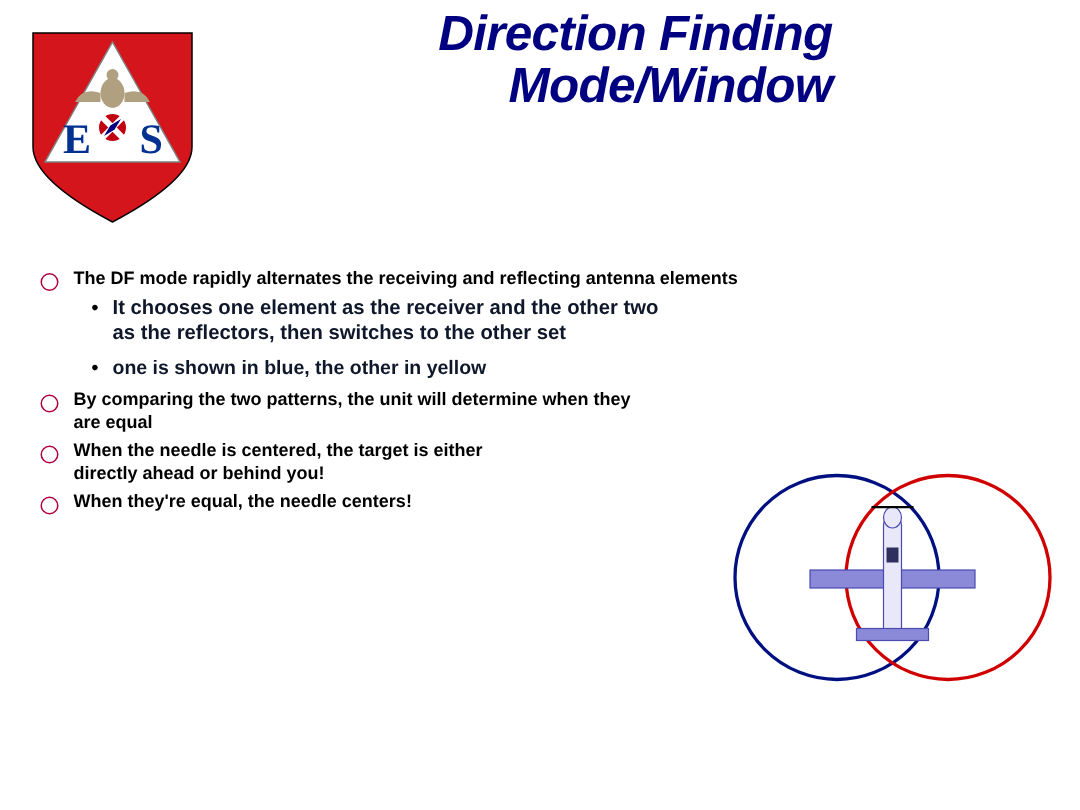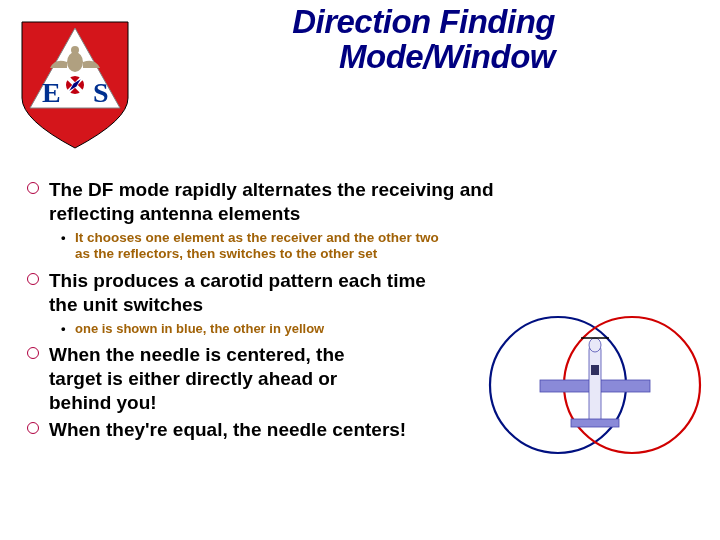--- a/index.html
+++ b/index.html
@@ -35,21 +35,21 @@
   .content {
     position: absolute;
     top: 178px;
     left: 25px;
     width: 480px;
   }
   .l1 {
     position: relative;
     padding-left: 24px;
     margin-bottom: 4px;
-    font-size: 19px;
+    font-size: 12px;
     font-weight: bold;
     color: #000;
     line-height: 1.25;
   }
   .l1::before {
     content: "";
     position: absolute;
     left: 2px;
     top: 4px;
     width: 10px;
@@ -57,21 +57,21 @@
     border: 1.5px solid #b00040;
     border-radius: 50%;
   }
   .l2 {
     position: relative;
     padding-left: 50px;
     margin-top: 4px;
     margin-bottom: 6px;
     font-size: 13.5px;
     font-weight: bold;
-    color: #a16207;
+    color: #0f172a;
     line-height: 1.25;
   }
   .l2::before {
     content: "•";
     position: absolute;
     left: 36px;
     top: 0;
     color: #000;
     font-size: 13px;
   }
@@ -114,22 +114,22 @@
     <text x="22" y="82" font-family="Times New Roman, serif" font-size="28" font-weight="bold" fill="#003090">E</text>
     <text x="73" y="82" font-family="Times New Roman, serif" font-size="28" font-weight="bold" fill="#003090">S</text>
   </svg>
 </div>
 
 <h1 class="title">Direction Finding Mode/Window</h1>
 
 <div class="content">
   <div class="l1">The DF mode rapidly alternates the receiving and reflecting antenna elements</div>
   <div class="l2 narrow">It chooses one element as the receiver and the other two as the reflectors, then switches to the other set</div>
-  <div class="l1 narrow">This produces a carotid pattern each time the unit switches</div>
   <div class="l2 small">one is shown in blue, the other in yellow</div>
+  <div class="l1 narrower">By comparing the two patterns, the unit will determine when they are equal</div>
   <div class="l1" style="max-width:320px">When the needle is centered, the target is either directly ahead or behind you!</div>
   <div class="l1 narrower">When they're equal, the needle centers!</div>
 </div>
 
 <div class="diagram">
   <svg viewBox="0 0 230 210" width="230" height="210">
 
     <circle cx="78" cy="105" r="68" fill="none" stroke="#001080" stroke-width="2.2"></circle>
 
     <circle cx="152" cy="105" r="68" fill="none" stroke="#d00000" stroke-width="2.2"></circle>

